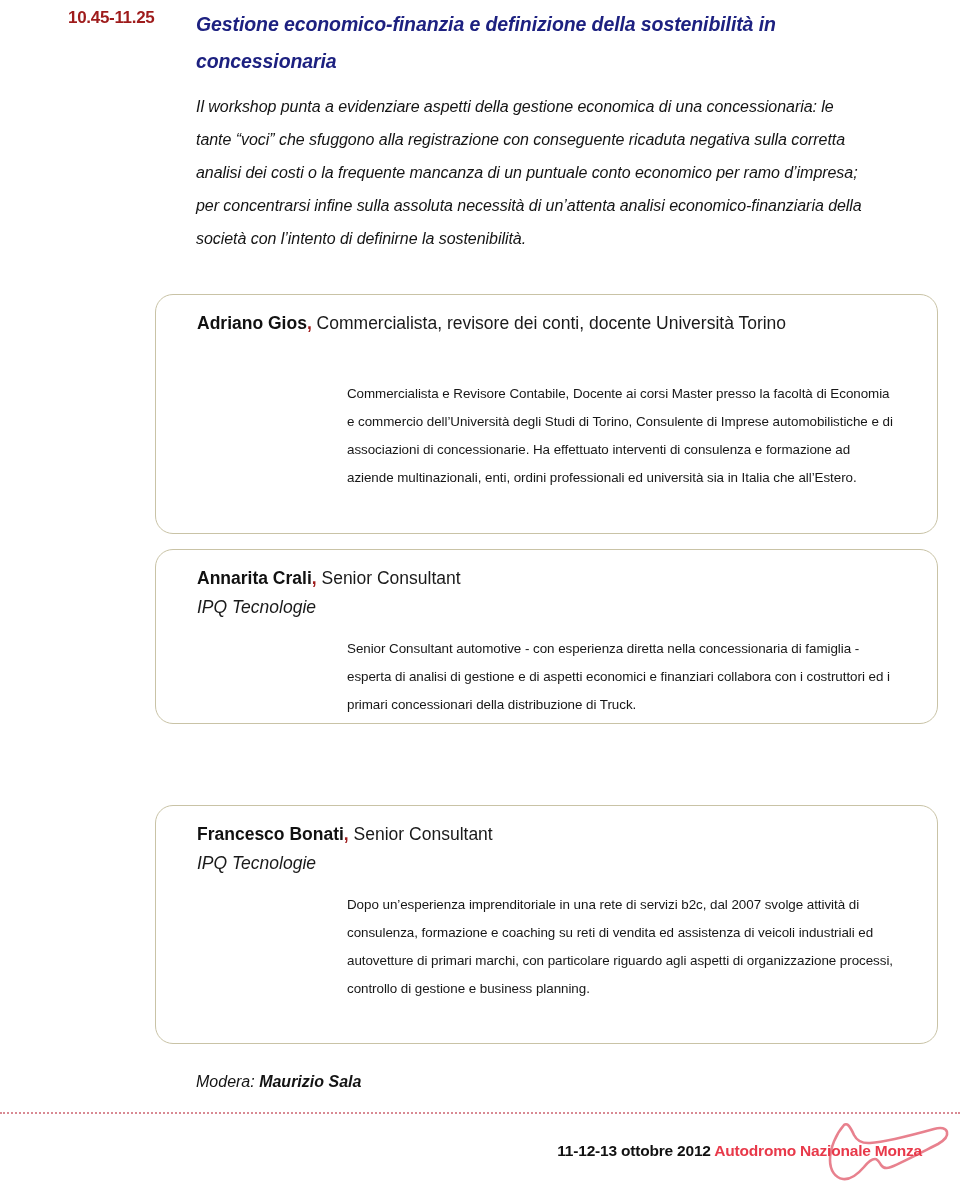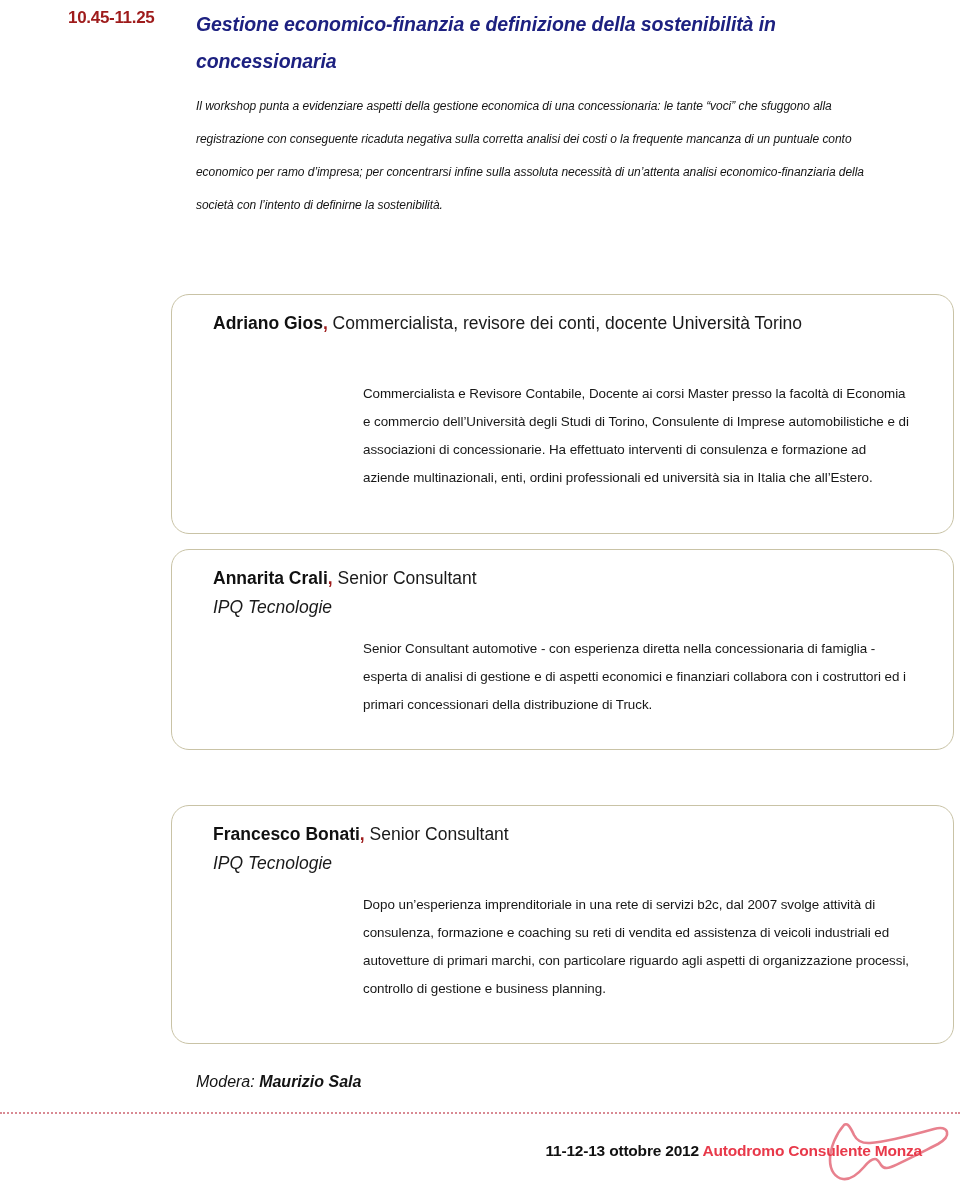--- a/index.html
+++ b/index.html
@@ -47,41 +47,40 @@
     text-underline-offset: 2px;
     letter-spacing: -0.1px;
   }
 
   
   .abstract {
     position: absolute;
     left: 196px;
     top: 90px;
     width: 672px;
-    font-size: 12px;
+    font-size: 16px;
     font-style: italic;
     line-height: 33px;
     color: #141414;
     text-align: left;
     letter-spacing: -0.05px;
   }
 
   
   .speaker-box {
     position: absolute;
     left: 155px;
     width: 783px;
     box-sizing: border-box;
     border: 1px solid #c9c3a6;
     border-radius: 18px;
     background: #ffffff;
-    margin-left: 16px;
   }
   #box-1 { top: 294px;  height: 240px; }
-  #box-2 { top: 549px;  height: 201px; }
+  #box-2 { top: 549px;  height: 175px; }
   #box-3 { top: 805px;  height: 239px; }
 
   .speaker-head {
     position: absolute;
     left: 41px;
     top: 14px;
     width: 700px;
     font-size: 17.5px;
     line-height: 29px;
     white-space: nowrap;
@@ -208,15 +207,15 @@
   <span class="mod-label">Modera: </span><span class="mod-name">Maurizio Sala</span>
 </div>
 
 <div class="footer-rule"></div>
 
 <div class="footer-block">
   <svg class="track-svg" viewBox="0 0 150 68" aria-hidden="true">
     <path d="M38 7 C30 16 24 30 24 42 C24 52 29 60 37 61 C45 62 52 56 58 49 C62 44 65 41 69 41 C72 41 73 44 75 47 C77 50 80 51 85 49 C97 44 118 33 132 26 C139 22 142 18 141 14 C140 10 135 9 128 11 C110 16 80 24 64 25 C56 25.5 51 23 48 17 C46 12.5 44 9 42 7 C41 6 39 6 38 7 Z" fill="none" stroke="#e8818e" stroke-width="2.6" stroke-linejoin="round"></path>
   </svg>
   <div class="footer-text">
-    <span class="footer-date">11-12-13 ottobre 2012 </span><span class="footer-venue">Autodromo Consulente Monza</span>
+    <span class="footer-date">11-12-13 ottobre 2012 </span><span class="footer-venue">Autodromo Nazionale Monza</span>
   </div>
 </div>
 
 </body></html>

